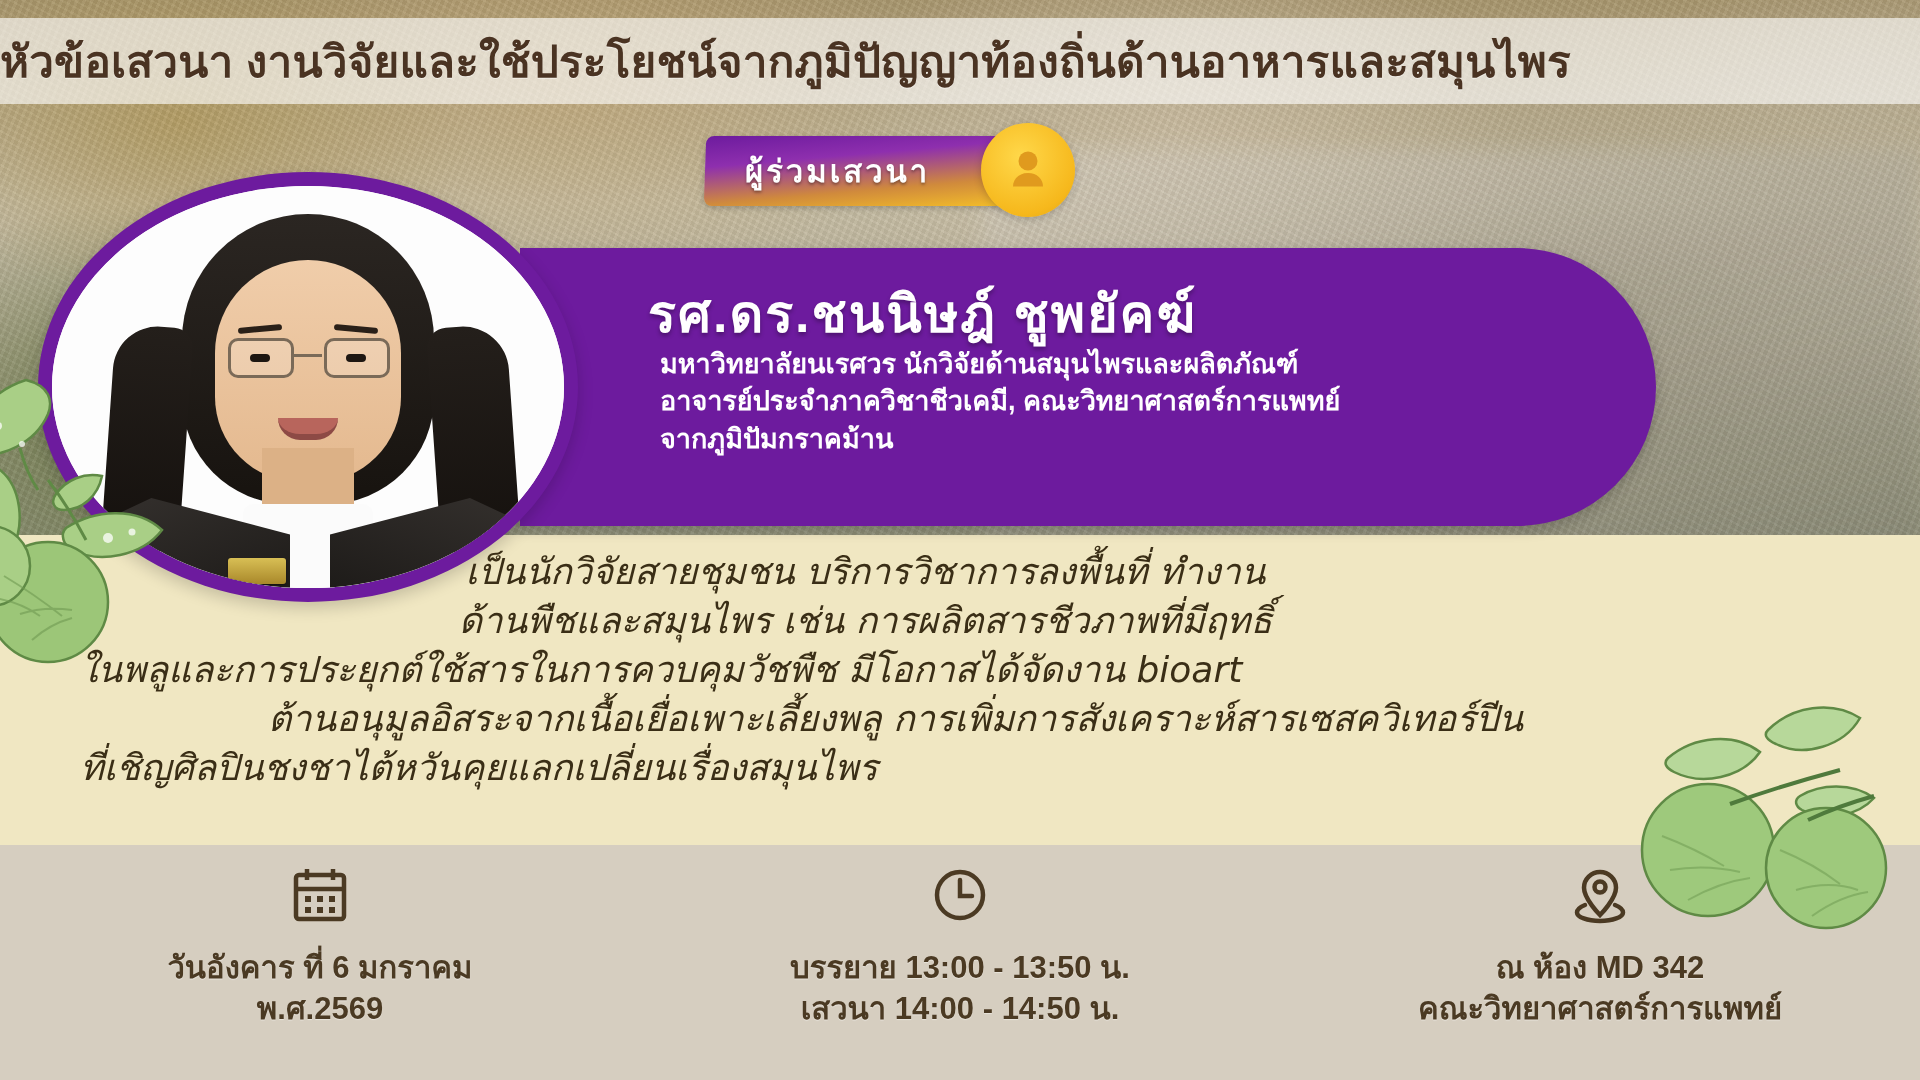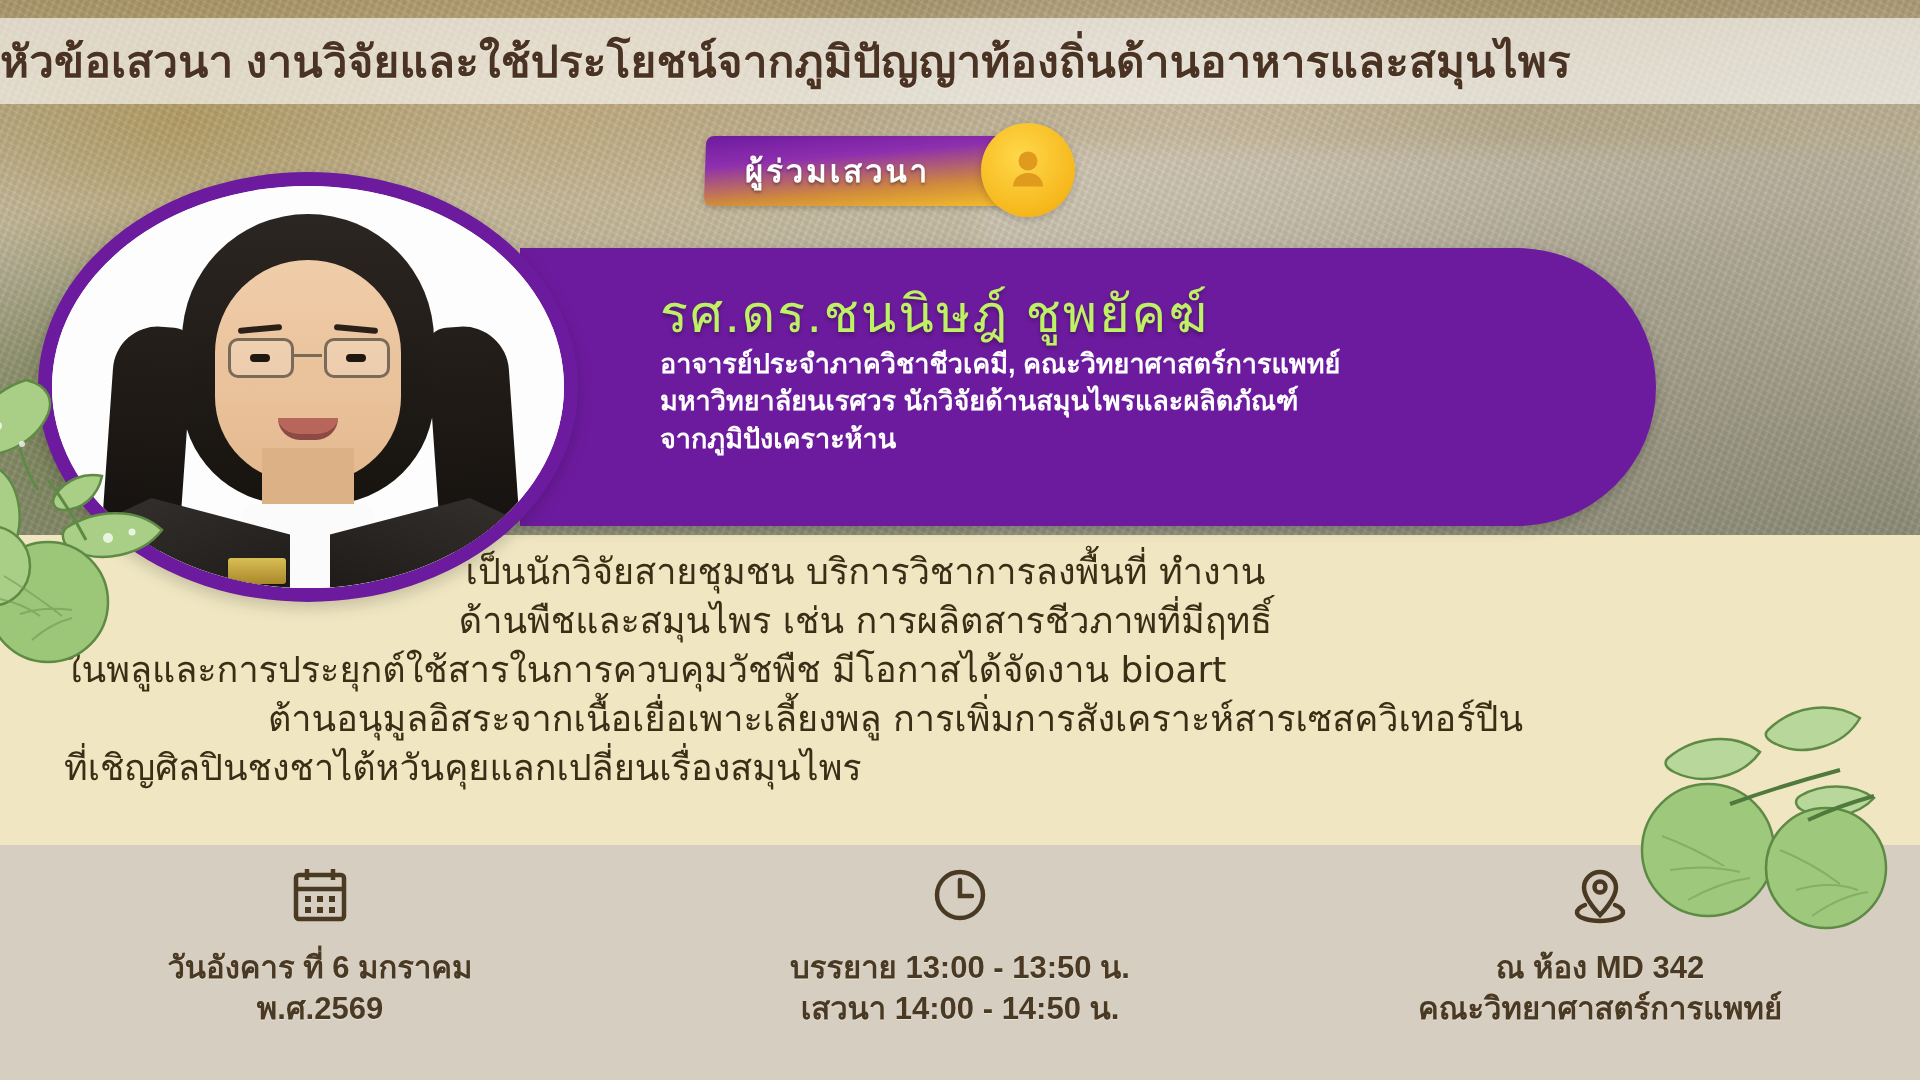--- a/index.html
+++ b/index.html
@@ -151,36 +151,37 @@
     box-shadow:0 1px 2px rgba(0,0,0,.4); }
 
   
   .purple-panel{
     position:absolute; left:520px; top:248px; width:1136px; height:278px;
     background:#6d1b9e;
     border-radius:0 140px 140px 0;
     box-shadow:0 4px 14px rgba(0,0,0,.2);
   }
   .sp-name{
-    position:absolute; left:140px; top:24px;
-    font-size:52px; font-weight:400; color:#bef264; letter-spacing:2px;
+    position:absolute; left:128px; top:24px;
+    font-size:52px; font-weight:700; color:#ffffff; letter-spacing:2px;
     text-shadow:0 3px 4px rgba(0,0,0,.3);
   }
   .sp-lines{ position:absolute; left:140px; top:98px; width:880px; }
   .sp-line{
     font-size:27px; font-weight:700; color:#ffffff; line-height:1.38;
     white-space:nowrap;
   }
 
   
   .desc{
     position:absolute; left:0; top:548px; width:1797px;
-    padding:0 24px;
+    padding:0 40px;
     text-align:center;
     color:#3a2e16;
+    font-style:italic;
   }
   .desc-line{
     font-size:36px; line-height:1.36; white-space:nowrap;
     font-family:"DejaVu Sans","Liberation Sans",sans-serif;
   }
   .desc-line.l1,.desc-line.l2{ padding-right:66px; }
   .desc-line.l3{ padding-right:6px; }
   .desc-line.l4,.desc-line.l5{ text-align:left; padding-left:40px; }
 
   
@@ -216,23 +217,23 @@
   <div class="cream-panel"></div>
   <div class="bottom-bar"></div>
 
   <div class="title-strip">
     <div class="title-text">หัวข้อเสวนา งานวิจัยและใช้ประโยชน์จากภูมิปัญญาท้องถิ่นด้านอาหารและสมุนไพร</div>
   </div>
 
   <div class="purple-panel">
     <div class="sp-name">รศ.ดร.ชนนิษฎ์ ชูพยัคฆ์</div>
     <div class="sp-lines">
+      <div class="sp-line">มหาวิทยาลัยนเรศวร นักวิจัยด้านสมุนไพรและผลิตภัณฑ์</div>
       <div class="sp-line">อาจารย์ประจำภาควิชาชีวเคมี, คณะวิทยาศาสตร์การแพทย์</div>
-      <div class="sp-line">มหาวิทยาลัยนเรศวร นักวิจัยด้านสมุนไพรและผลิตภัณฑ์</div>
-      <div class="sp-line">จากภูมิปังเคราะห้าน</div>
+      <div class="sp-line">จากภูมิปัมกราคม้าน</div>
     </div>
   </div>
 
   <div class="badge-wrap">
     <div class="badge-plate">
       <span class="badge-label">ผู้ร่วมเสวนา</span>
     </div>
     <div class="badge-circle">
       <svg class="person" viewBox="0 0 52 52">
         <circle cx="26" cy="17" r="9.5" fill="#e09a1e"></circle>

